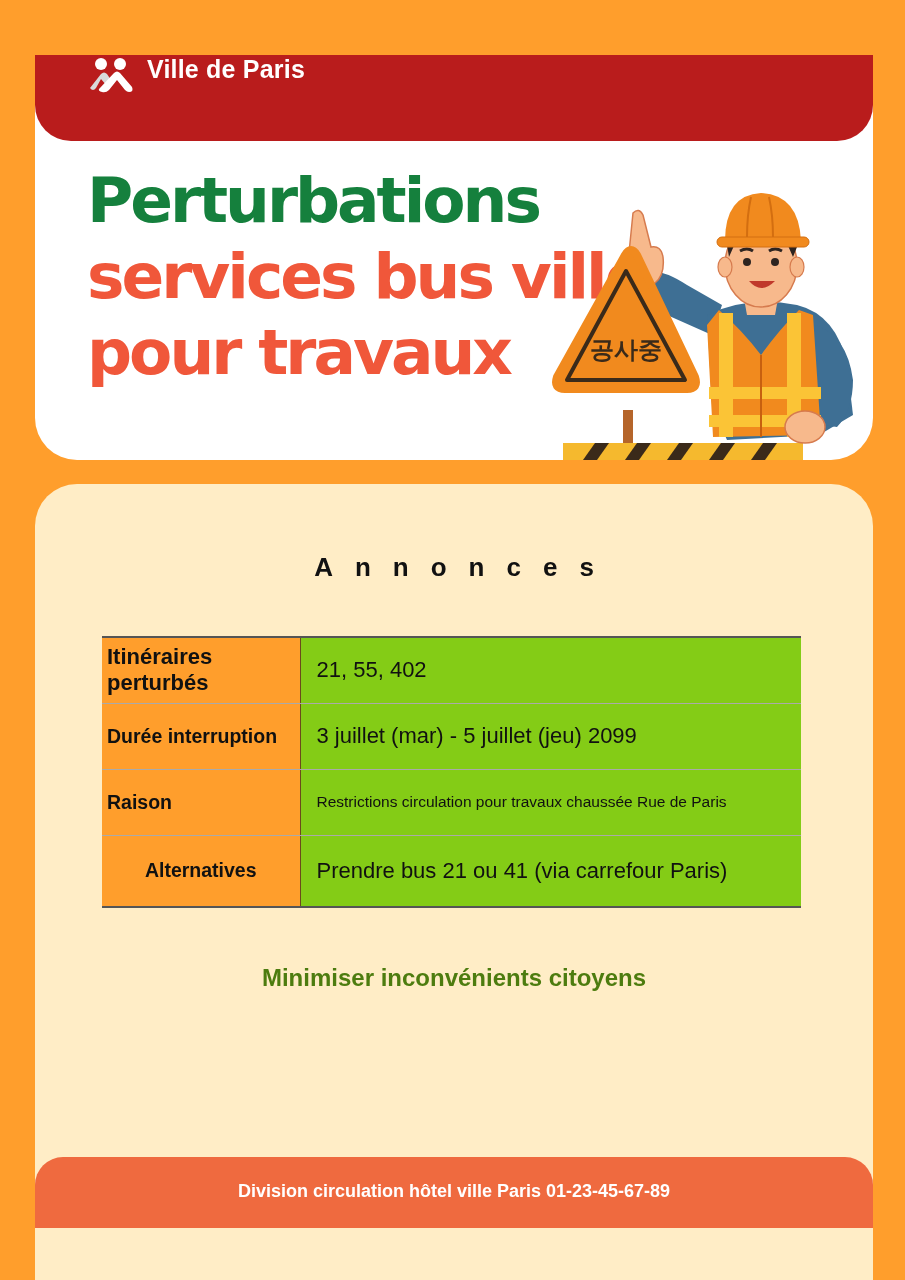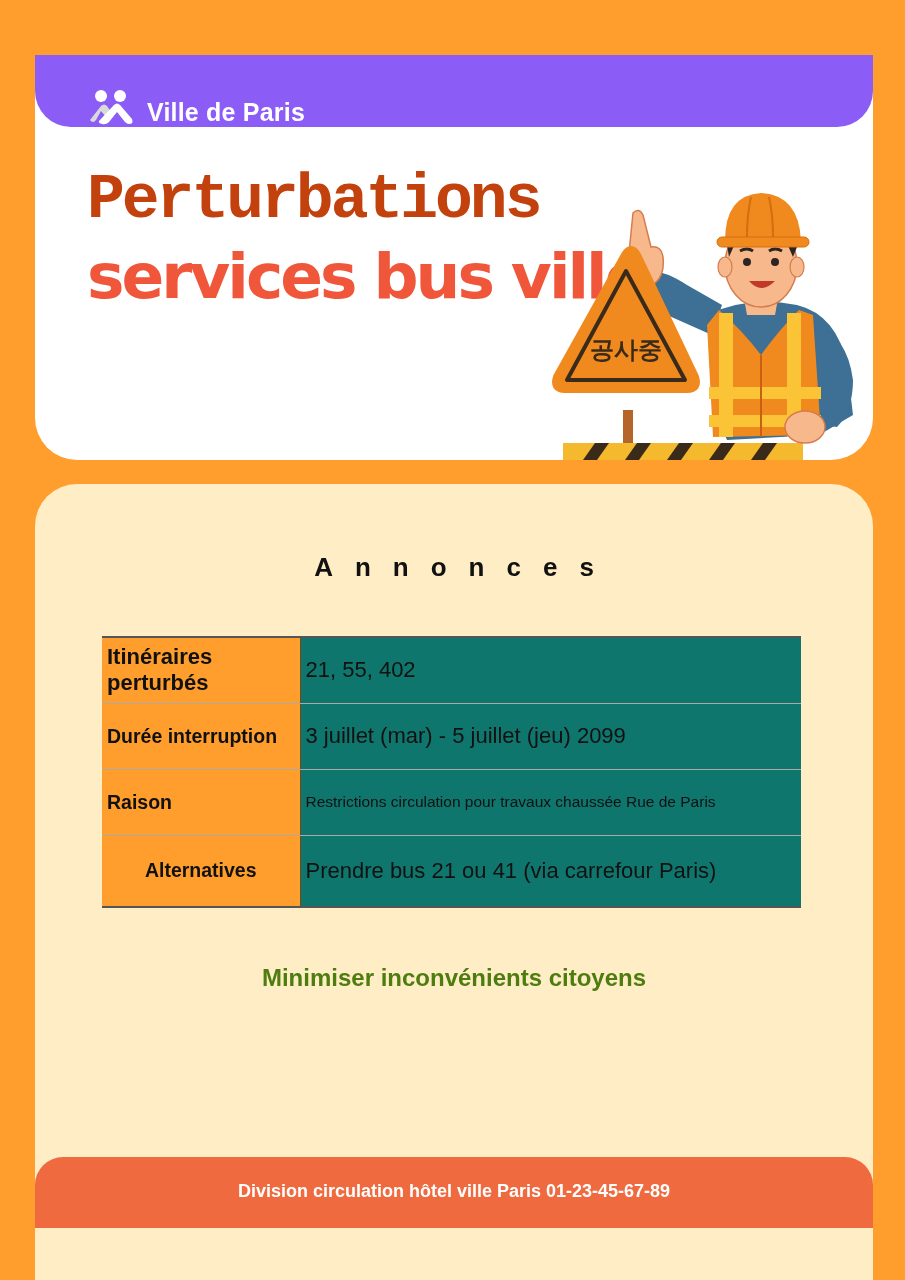--- a/index.html
+++ b/index.html
@@ -12,41 +12,41 @@
     .page { position: relative; width: 905px; height: 1280px; background: #FF9E2C; }
 
     
     .top-card {
       position: absolute; left: 35px; top: 55px; width: 838px; height: 405px;
       background: #FFFFFF;
       border-radius: 0 0 42px 42px;
       overflow: hidden;
     }
     .brand-bar {
-      position: absolute; left: 0; top: 0; width: 838px; height: 72px;
-      background: #8b5cf6;
+      position: absolute; left: 0; top: 0; width: 838px; height: 86px;
+      background: #b91c1c;
       border-radius: 0 0 36px 36px;
-      display: flex; align-items: flex-end;
+      display: flex; align-items: flex-start;
       padding-left: 52px;
     }
     .brand-logo { width: 48px; height: 40px; margin-right: 12px; }
     .brand-name {
       color: #FFFFFF; font-weight: bold; font-size: 25px; letter-spacing: 0.2px;
     }
 
     .title-block { position: absolute; left: 52px; top: 108px; }
     .title-line {
       font-family: "DejaVu Sans", sans-serif;
       font-weight: bold;
       font-size: 63px;
       line-height: 76px;
       letter-spacing: -3px;
       white-space: nowrap;
     }
-    .title-line.black { color: #c2410c; font-family: Liberation Mono, monospace; }
+    .title-line.black { color: #15803d; }
     .title-line.orange { color: #F0573A; }
 
     .illustration { position: absolute; left: 512px; top: 110px; width: 326px; height: 295px; }
 
     
     .bottom-card {
       position: absolute; left: 35px; top: 484px; width: 838px; height: 860px;
       background: #FFEDC6;
       border-radius: 42px 42px 0 0;
       overflow: hidden;
@@ -65,21 +65,21 @@
       border-bottom: 2px solid #555;
     }
     .info-table td { border-bottom: 1px solid #AAAAAA; vertical-align: middle; }
     .info-table tr:last-child td { border-bottom: none; }
     .info-table td.label {
       background: #FF9E2C; width: 198px; height: 66px;
       border-right: 1.5px solid #6b4a1c;
       font-weight: bold; color: #111; padding-left: 5px;
     }
     .info-table td.value {
-      background: #0f766e; color: #111; padding-left: 5px;
+      background: #84cc16; color: #111; padding-left: 16px;
     }
     .r1 .label { font-size: 22px; }
     .r1 .value { font-size: 22px; }
     .r2 .label { font-size: 19.5px; }
     .r2 .value { font-size: 22px; }
     .r3 .label { font-size: 19.5px; }
     .r3 .value { font-size: 15.5px; }
     .r4 td.label { height: 72px; font-size: 19.5px; text-align: center; padding-left: 0; }
     .r4 .value { font-size: 22px; }
 
@@ -109,20 +109,21 @@
         <circle cx="33" cy="9" r="6" fill="#FFFFFF"></circle>
         <path d="M3 33 L14 19 Q17 16 20 19 L24 25 L20 31 L14 24 L9 33 Q6 37 3 33 Z" fill="#D9D9D9"></path>
         <path d="M12 34 L27 18 Q30 15 33 18 L45 32 Q47 37 42 37 Q40 37 38 35 L30 25 L22 35 Q19 38 15 37 Q11 36 12 34 Z" fill="#FFFFFF"></path>
       </svg>
       <span class="brand-name">Ville de Paris</span>
     </div>
 
     <div class="title-block">
       <div class="title-line black">Perturbations</div>
       <div class="title-line orange">services bus ville</div>
+      <div class="title-line orange">pour travaux</div>
     </div>
 
     <svg class="illustration" viewBox="0 0 326 295">
 
       <rect x="16" y="278" width="240" height="17" fill="#F5B92E"></rect>
       <g fill="#3A2A1A">
         <polygon points="36,295 48,278 62,278 50,295"></polygon>
         <polygon points="78,295 90,278 104,278 92,295"></polygon>
         <polygon points="120,295 132,278 146,278 134,295"></polygon>
         <polygon points="162,295 174,278 188,278 176,295"></polygon>

